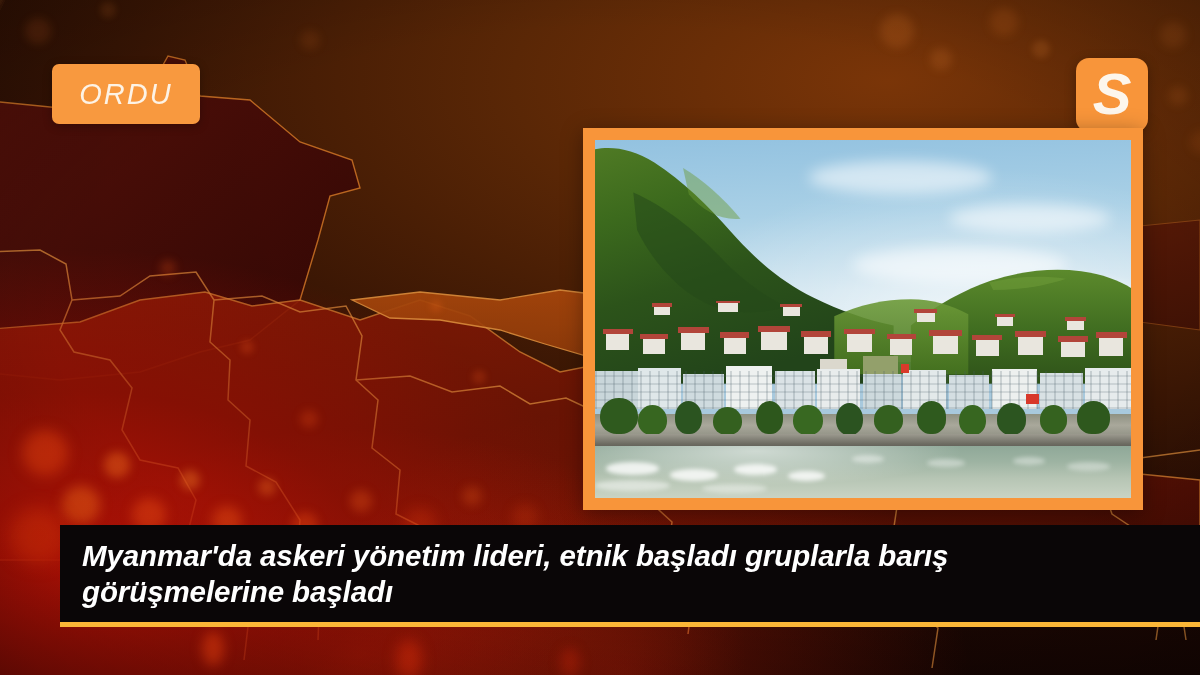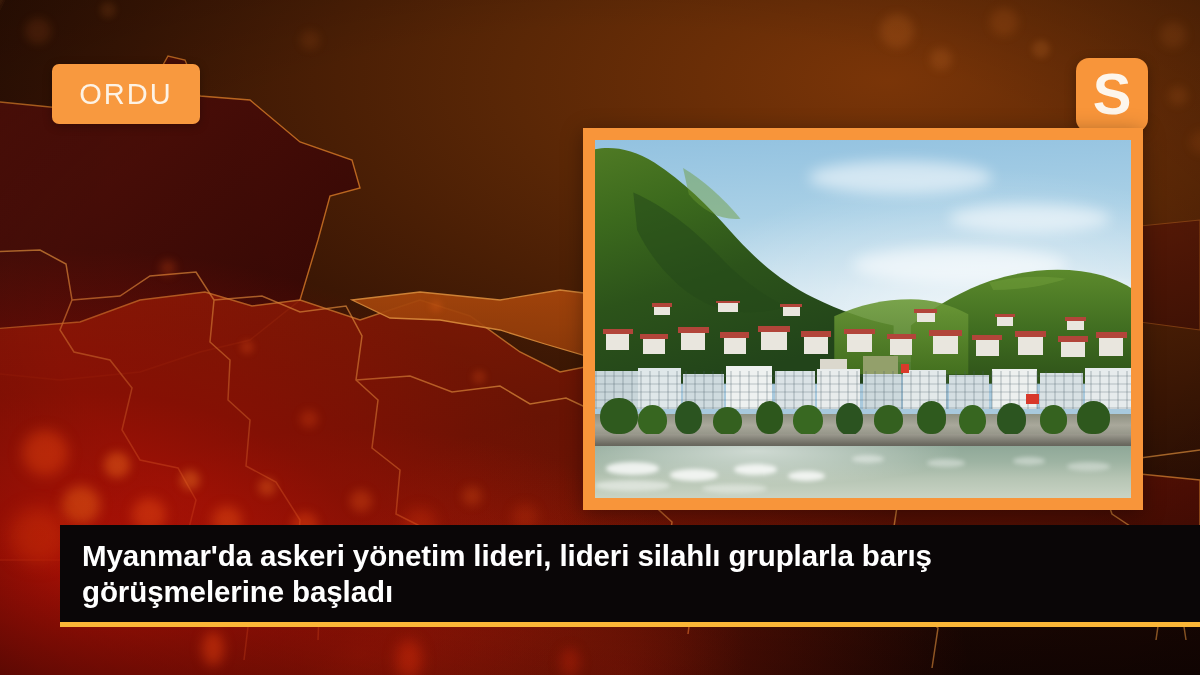--- a/index.html
+++ b/index.html
@@ -8,20 +8,21 @@
     width:1200px; height:675px; overflow:hidden;
     font-family:"Liberation Sans", sans-serif;
     background:#120503;
   }
 
   #card{
     position:relative;
     width:1200px; height:675px;
     overflow:hidden;
     background:#f0abfc;
+    font-style:italic;
   }
 
   
   .bg-layer{ position:absolute; inset:0; }
 
   
   .bg-base{
     background:
       radial-gradient(120% 95% at 74% 12%, #7a3508 0%, #5a2706 26%, #3a1604 52%, #200903 76%, #120402 100%),
       linear-gradient(118deg, #3c1003 0%, #571f05 40%, #431504 70%, #1b0603 100%);
@@ -417,17 +418,17 @@
         <div class="foam" style="left:20%; top:96%; width:12%; height:2.6%; opacity:.5;"></div>
         <div class="foam" style="left:48%; top:88%; width:6%;  height:2.2%; opacity:.55;"></div>
         <div class="foam" style="left:62%; top:89%; width:7%;  height:2.4%; opacity:.5;"></div>
         <div class="foam" style="left:78%; top:88.5%;width:6%; height:2.2%; opacity:.5;"></div>
         <div class="foam" style="left:88%; top:90%; width:8%;  height:2.4%; opacity:.45;"></div>
       </div>
     </div>
   </div>
 
   <div id="headline-bar">
-    <div id="headline">Myanmar'da askeri yönetim lideri, lideri silahlı gruplarla barış görüşmelerine başladı</div>
+    <div id="headline">Myanmar'da askeri yönetim lideri, etnik başladı gruplarla barış görüşmelerine başladı</div>
   </div>
   <div id="headline-rule"></div>
 
 </div>
 
 </body></html>

